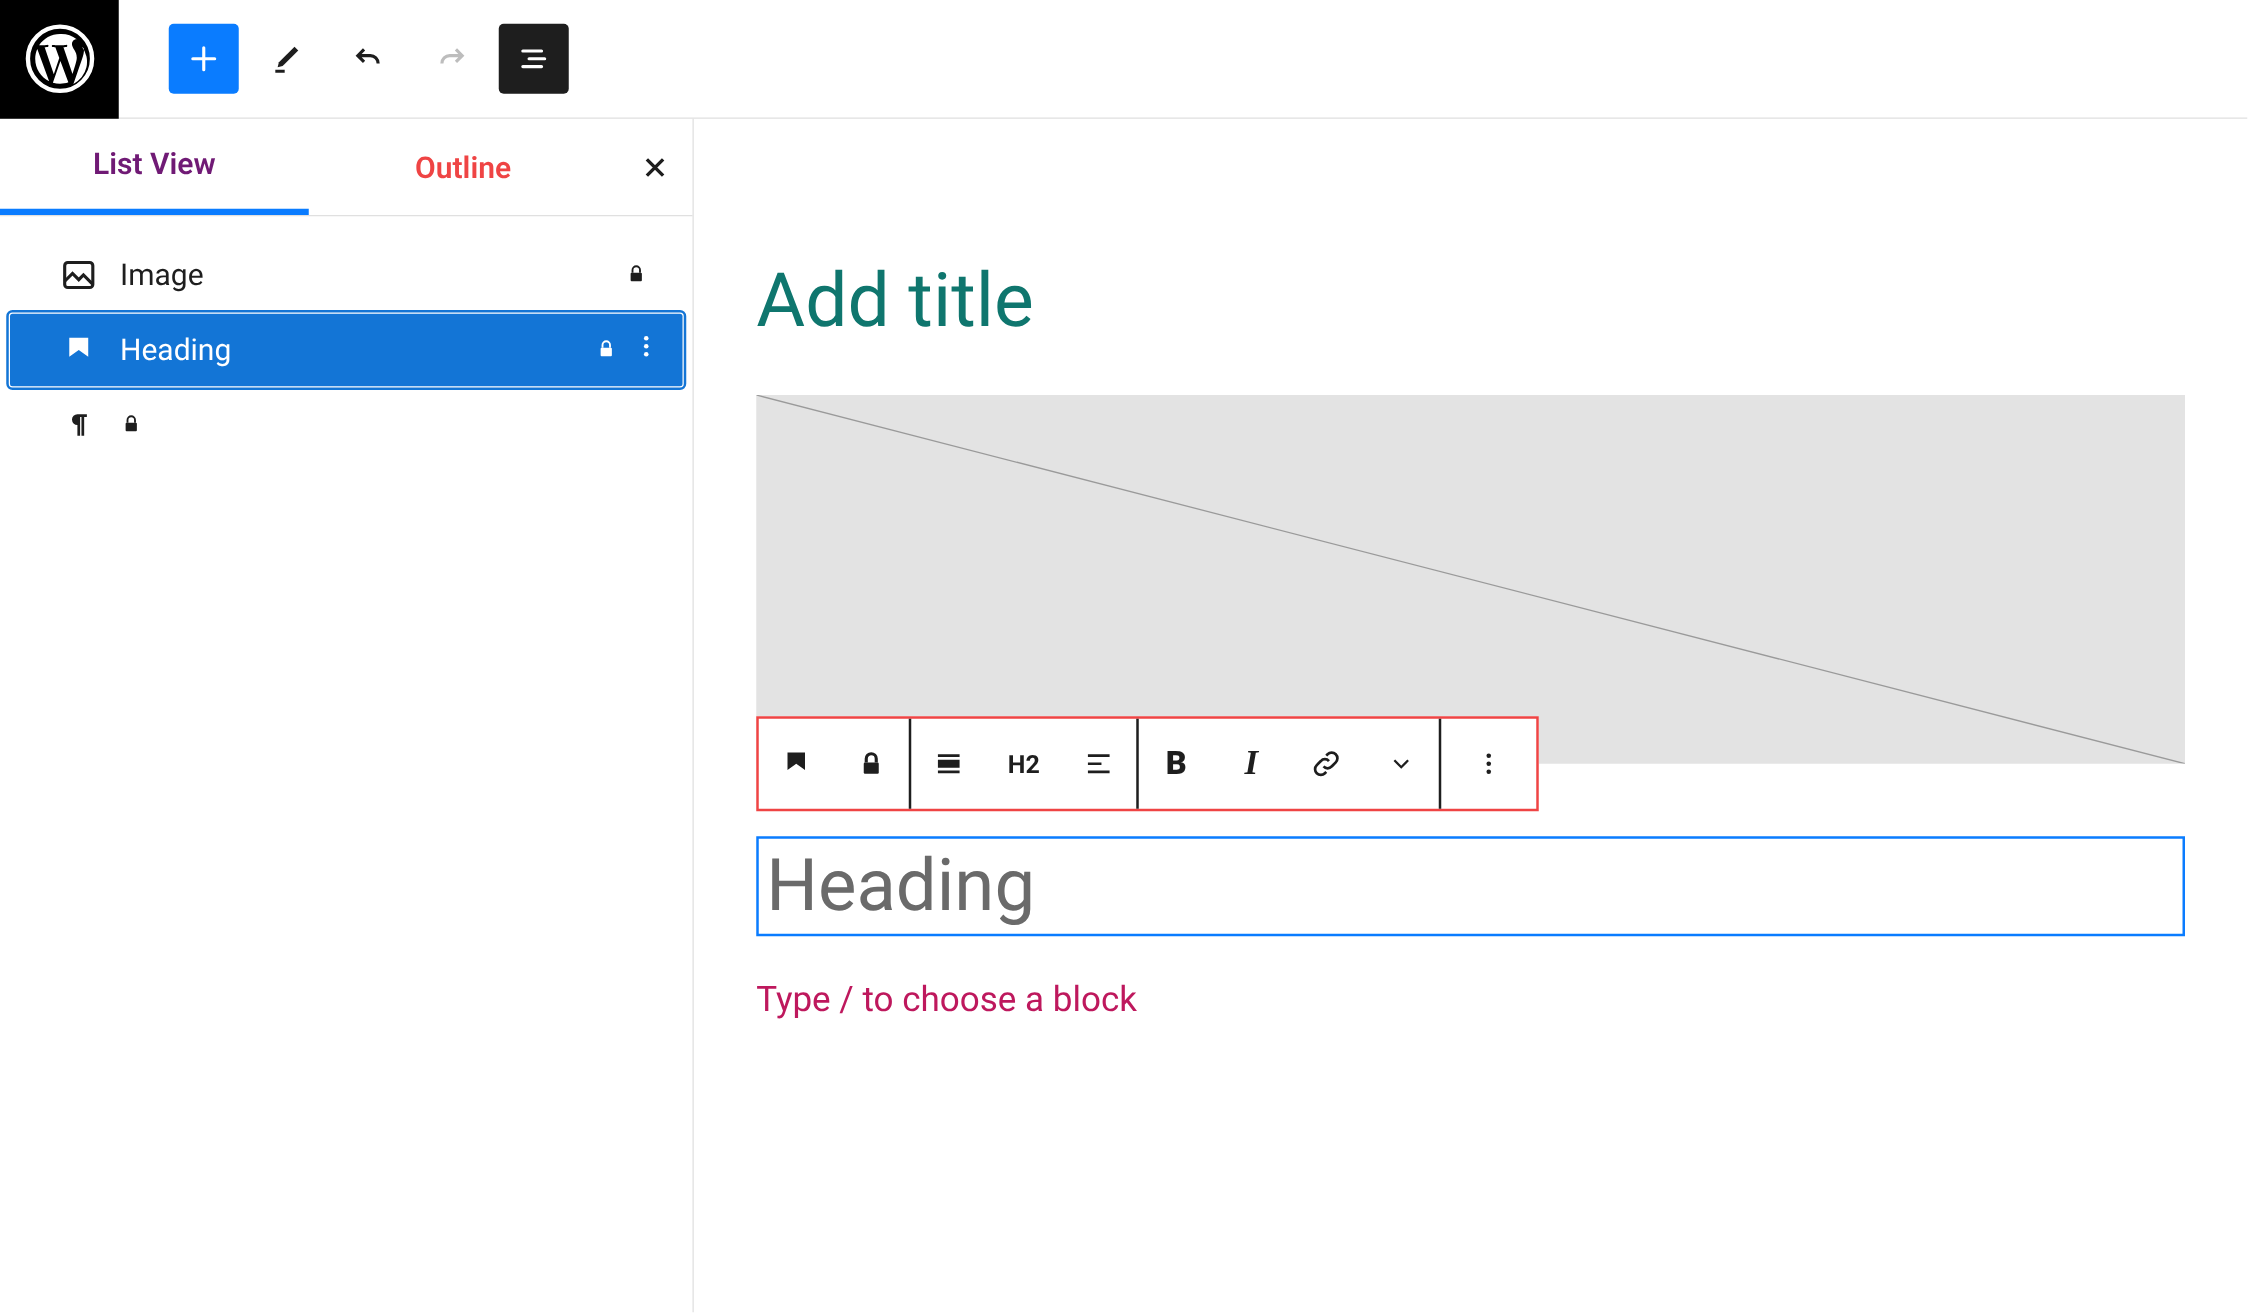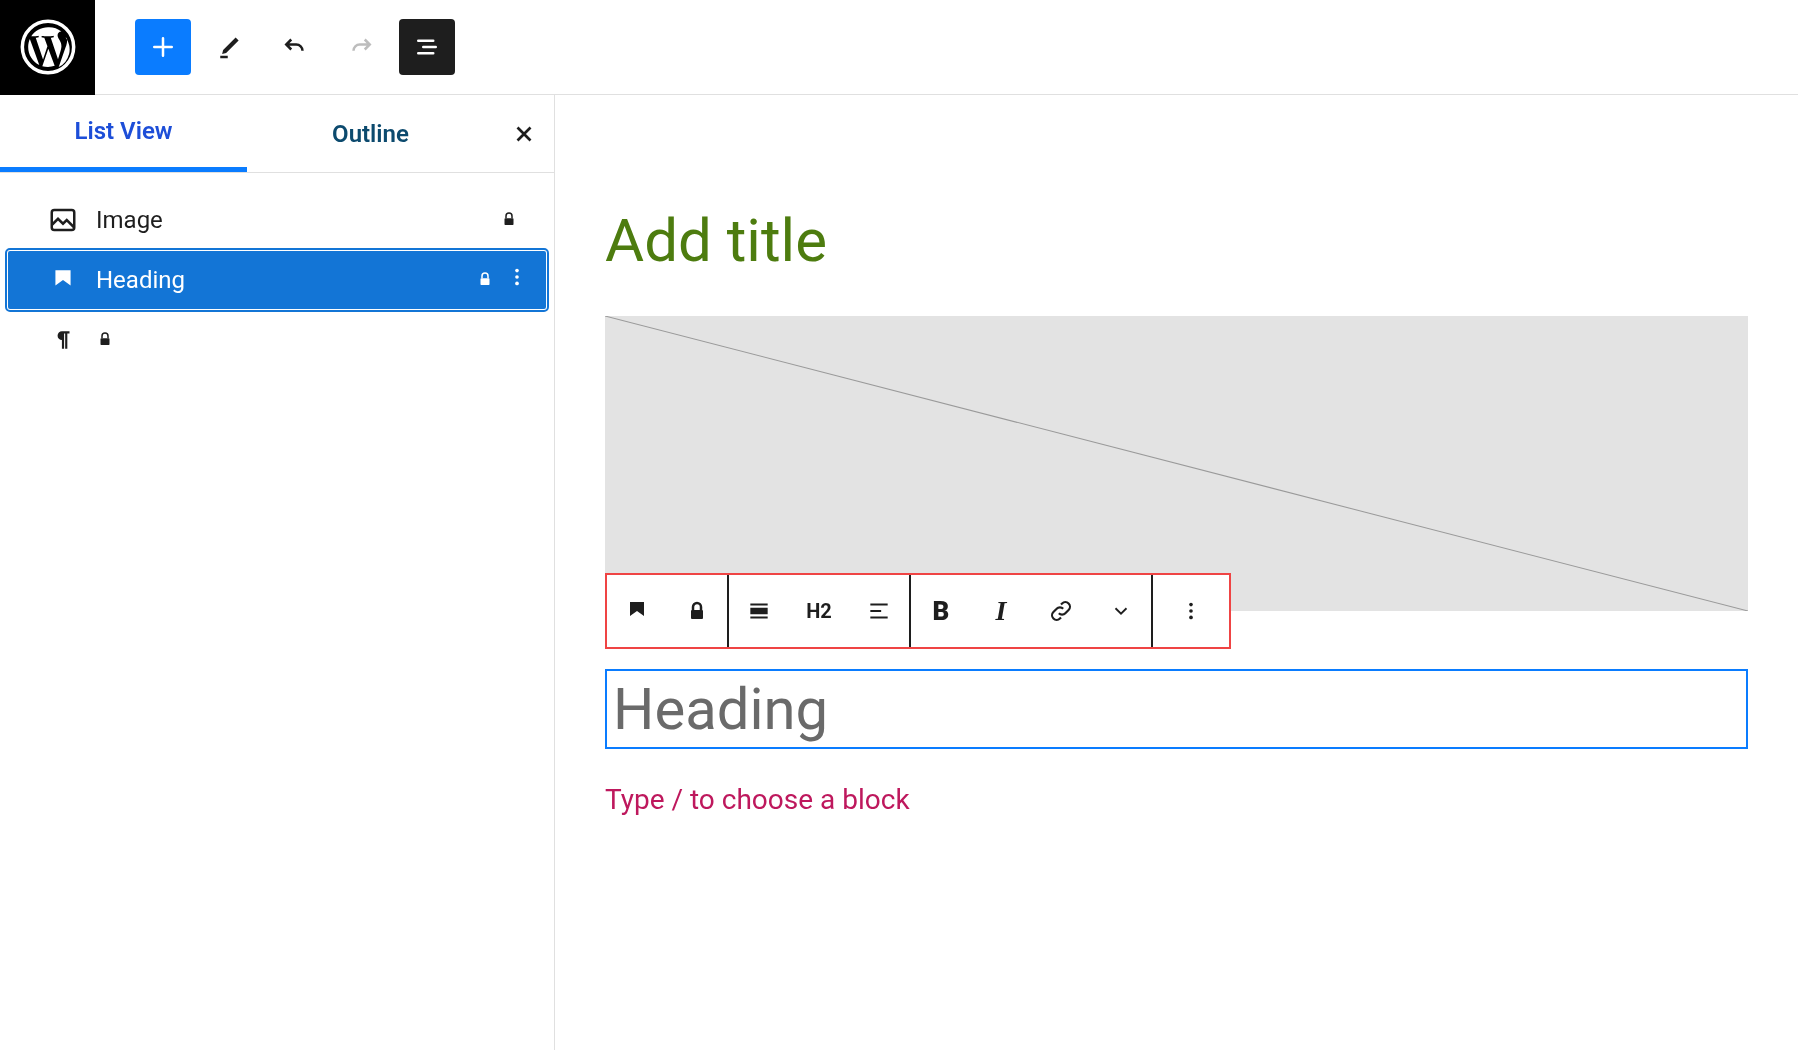--- a/index.html
+++ b/index.html
@@ -62,29 +62,29 @@
     display: flex;
     align-items: center;
     height: 78px;
     position: relative;
   }
   .tab {
     flex: 1;
     text-align: center;
     font-size: 24px;
     font-weight: 600;
-    color: #0c4a6e;
+    color: #ef4444;
     height: 100%;
     display: flex;
     align-items: center;
     justify-content: center;
     cursor: pointer;
   }
   .tab.active {
-    color: #1d4ed8;
+    color: #701a75;
     border-bottom: 5px solid #0a7cff;
   }
   .close-x {
     width: 60px;
     display: flex;
     align-items: center;
     justify-content: center;
     cursor: pointer;
   }
   .tabs-border { border-bottom: 1px solid #e0e0e0; }
@@ -119,21 +119,21 @@
   .block-item .dots { width: 24px; }
 
   
   .content {
     flex: 1;
     padding: 110px 50px 0 50px;
     position: relative;
   }
   .title-input {
     font-size: 60px;
-    color: #4d7c0f;
+    color: #0f766e;
     font-weight: 400;
     margin-bottom: 40px;
   }
   .image-placeholder {
     width: 100%;
     height: 295px;
     background: #e3e3e3;
     position: relative;
     overflow: hidden;
   }

